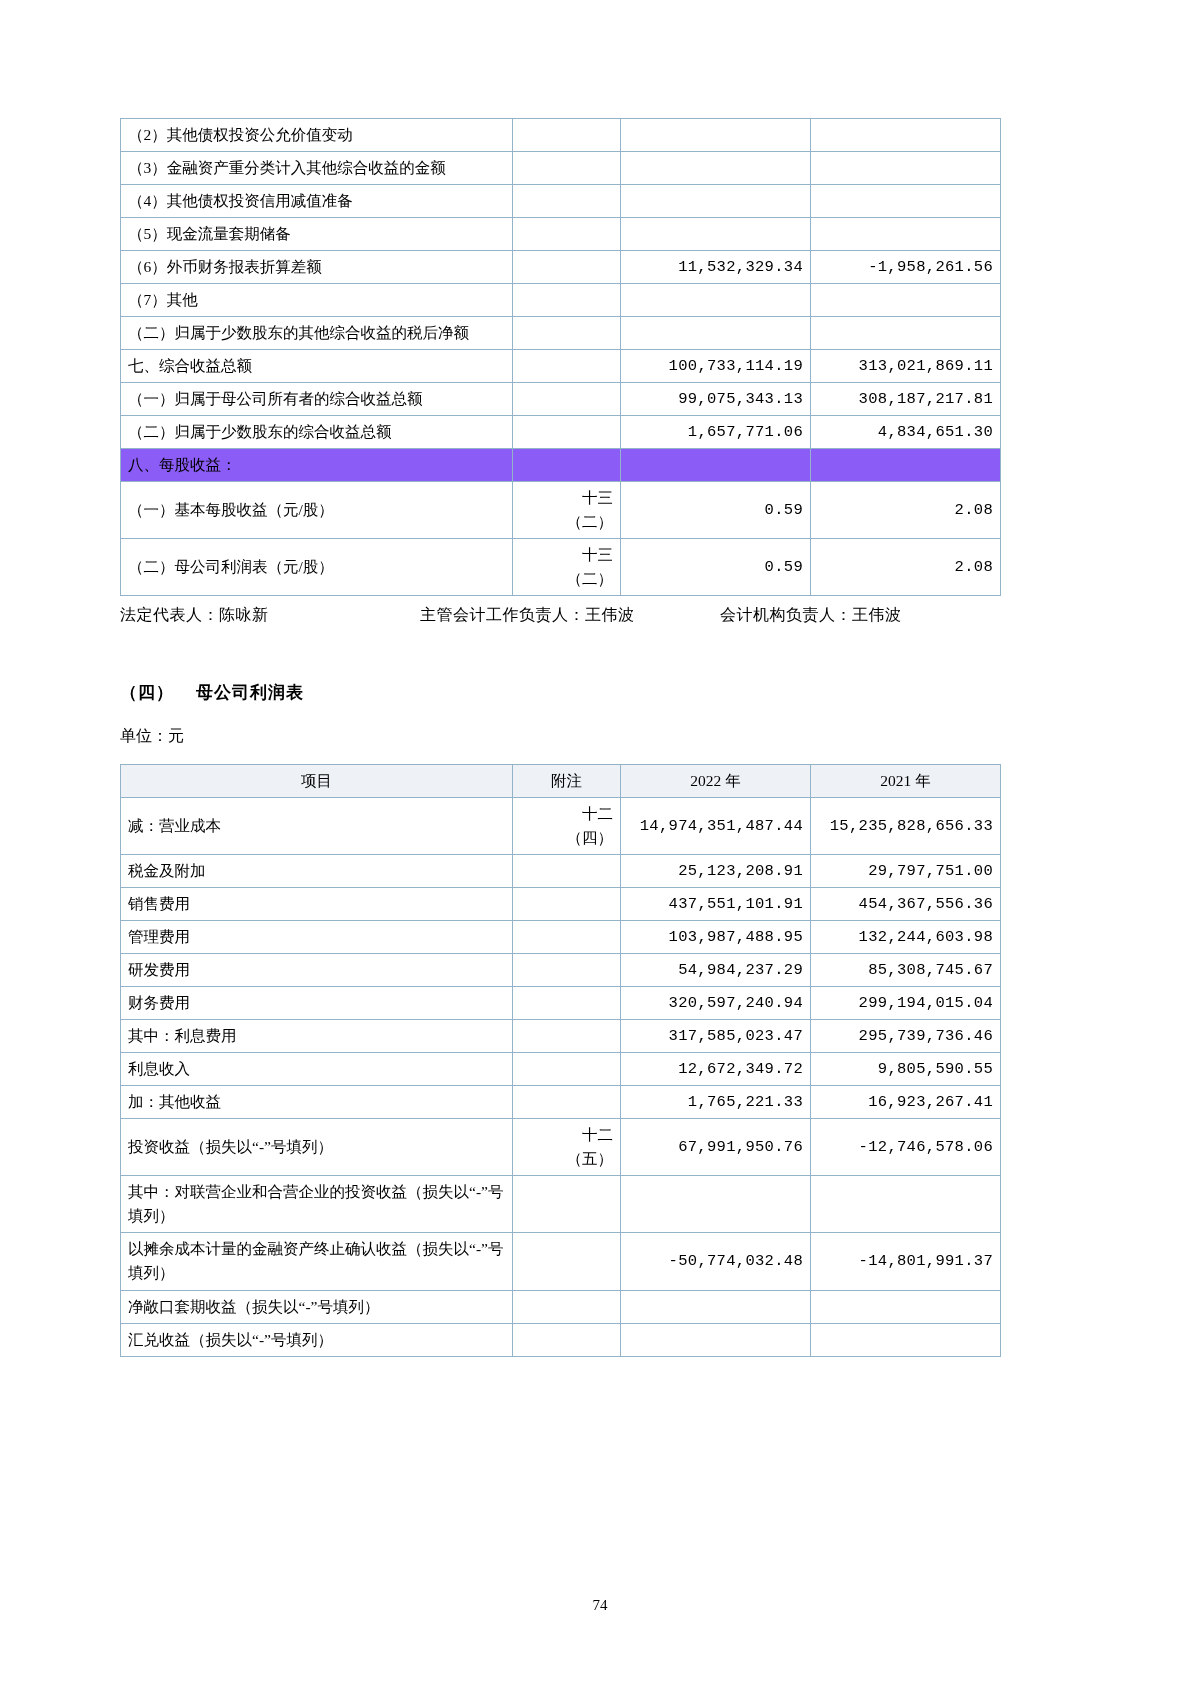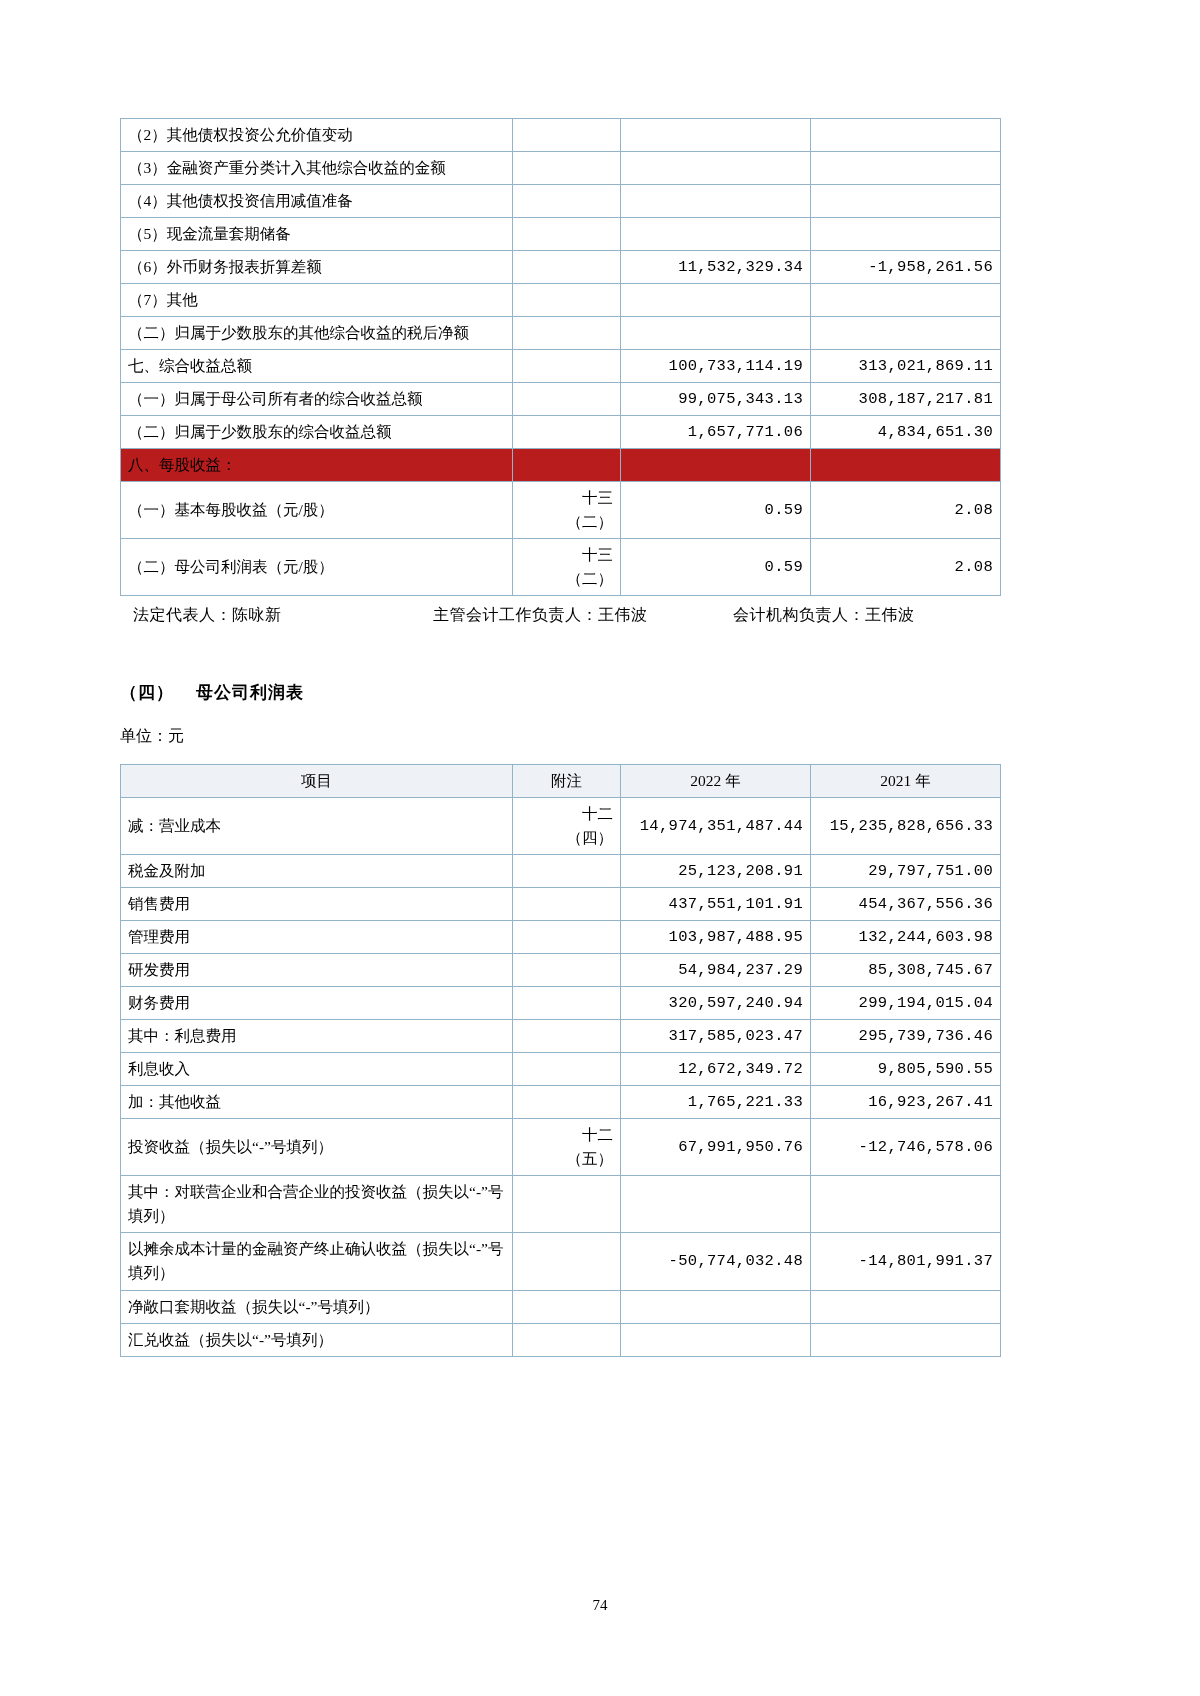--- a/index.html
+++ b/index.html
@@ -37,34 +37,33 @@
   }
   col.c-item { width: 392px; }
   col.c-note { width: 108px; }
   col.c-y1   { width: 190px; }
   col.c-y2   { width: 190px; }
 
   .t-item { text-align: left; }
   .t-note { text-align: right; font-size: 15px; line-height: 1.25; }
   .t-num  { text-align: right; font-family: Liberation Mono, monospace; letter-spacing: 0.3px; }
   .bold { font-weight: bold; }
-  .shade { background: #b91c1c; }
+  .shade { background: #8b5cf6; }
   .hdr { background: #eef2f7; text-align: center; font-weight: bold; }
   .indent1 { padding-left: 30px; }
   .indent2 { padding-left: 56px; }
   .indent3 { padding-left: 84px; }
   .tall { height: 56px; padding-left: 36px; }
 
   .signature-row {
     width: 880px;
     margin-top: 9px;
     display: flex;
     font-size: 16px;
     letter-spacing: 0.5px;
-    margin-left: 13px;
   }
   .signature-row .s1 { width: 300px; }
   .signature-row .s2 { width: 300px; }
   .signature-row .s3 { width: 280px; }
 
   .section-title {
     margin-top: 55px;
     margin-left: 0px;
     font-size: 17px;
     font-weight: bold;

